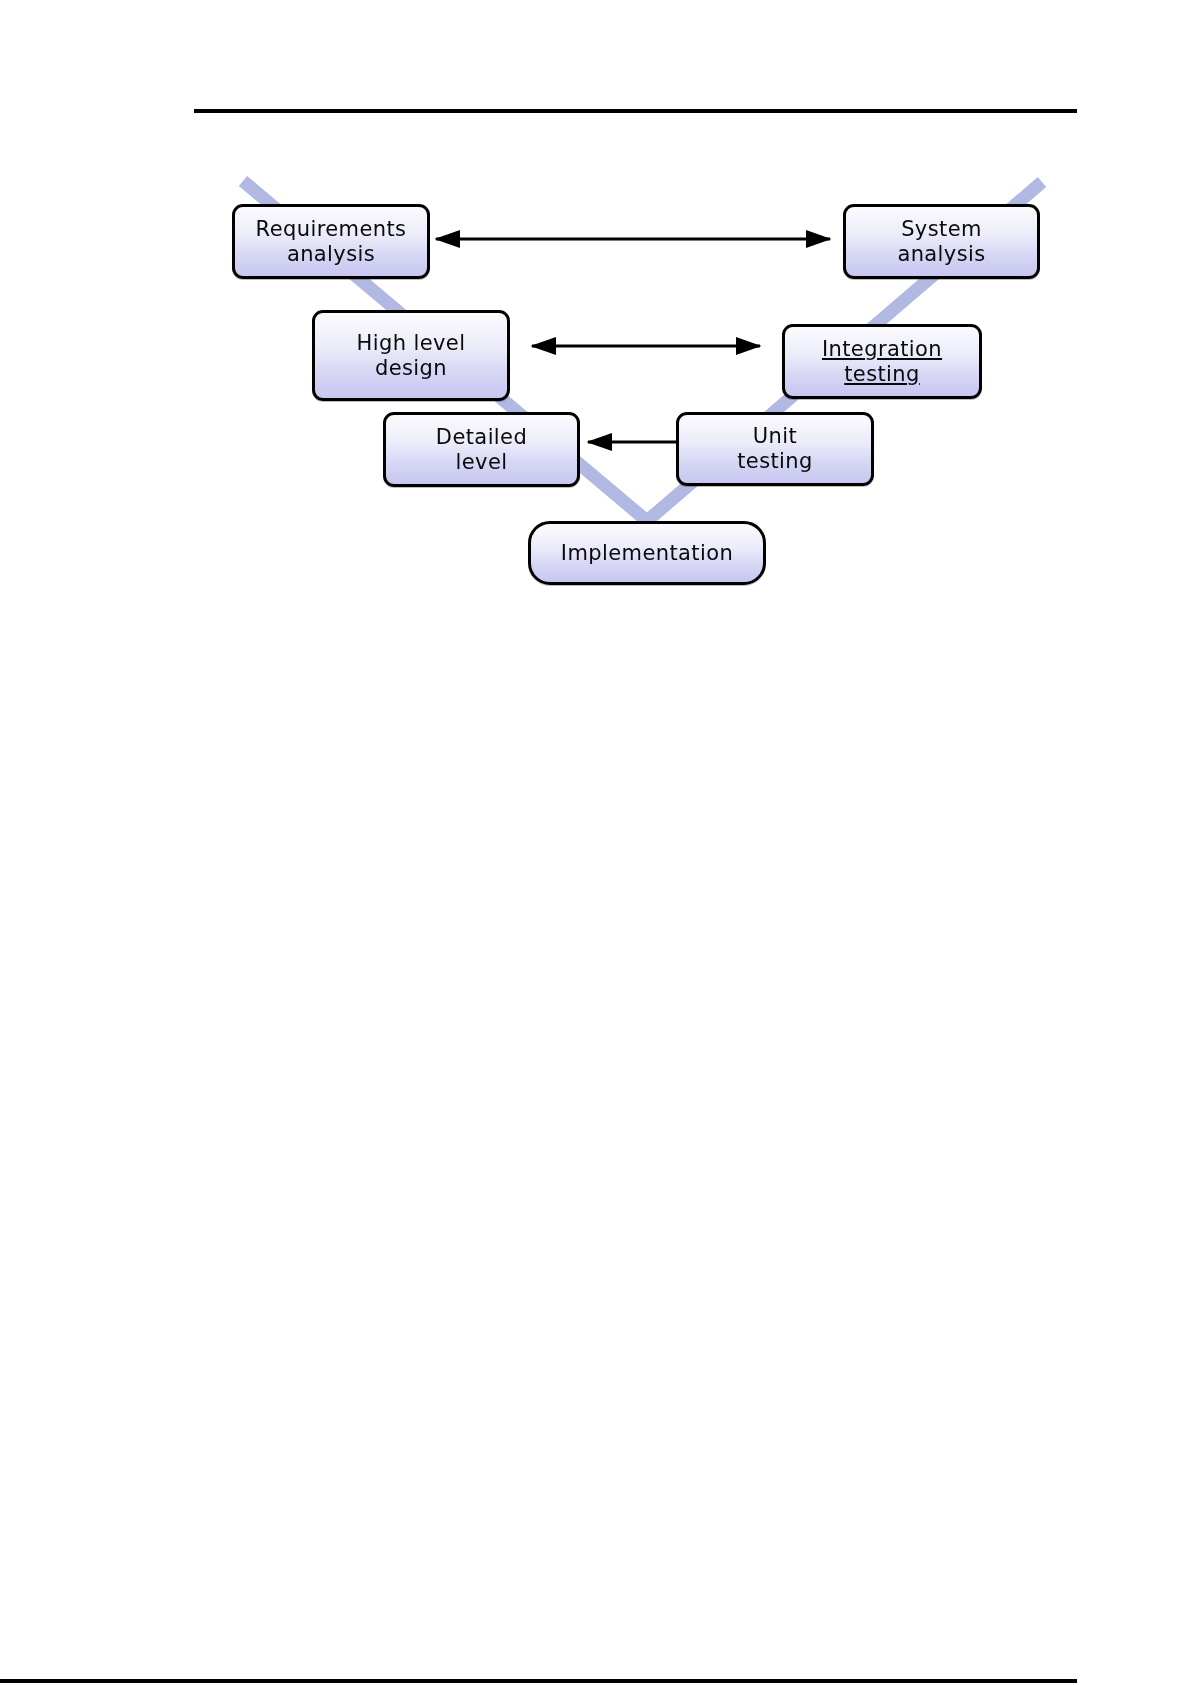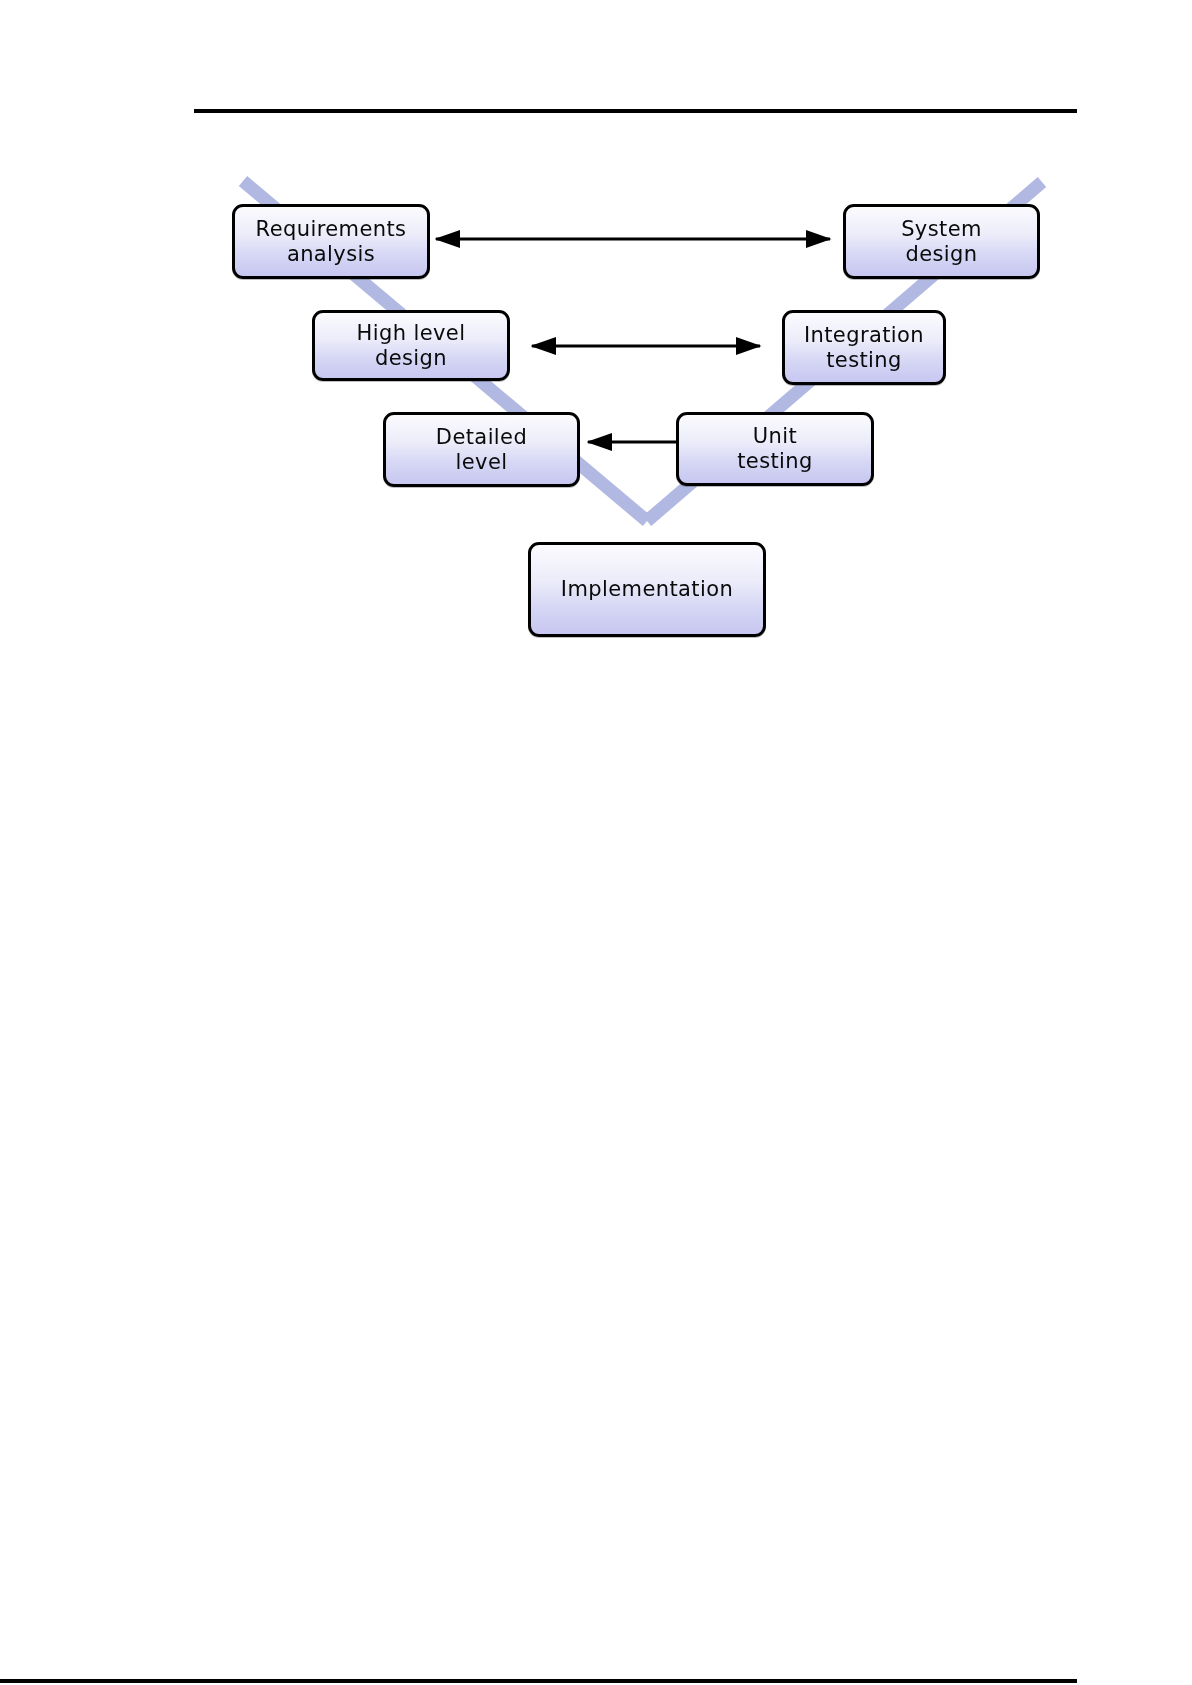--- a/index.html
+++ b/index.html
@@ -64,25 +64,25 @@
         <line x1="436" y1="239" x2="830" y2="239" stroke="#000000" stroke-width="3" marker-start="url(#arrow-start)" marker-end="url(#arrow-end)"></line>
         <line x1="532" y1="346" x2="760" y2="346" stroke="#000000" stroke-width="3" marker-start="url(#arrow-start)" marker-end="url(#arrow-end)"></line>
         <line x1="588" y1="442" x2="702" y2="442" stroke="#000000" stroke-width="3" marker-start="url(#arrow-start)" marker-end="url(#arrow-end)"></line>
       </g>
   </svg>
 
   <div id="nodes">
       <div class="node" style="left: 232px; top: 204px; width: 198px; height: 75px;"><span>Requirements
 analysis</span></div>
       <div class="node" style="left: 843px; top: 204px; width: 197px; height: 75px;"><span>System
+analysis</span></div>
+      <div class="node" style="left: 312px; top: 310px; width: 198px; height: 91px;"><span>High level
 design</span></div>
-      <div class="node" style="left: 312px; top: 310px; width: 198px; height: 71px;"><span>High level
-design</span></div>
-      <div class="node" style="left: 782px; top: 310px; width: 164px; height: 75px;"><span>Integration
+      <div class="node" style="left: 782px; top: 324px; width: 200px; height: 75px; text-decoration: underline;"><span>Integration
 testing</span></div>
       <div class="node" style="left: 383px; top: 412px; width: 197px; height: 75px;"><span>Detailed
 level</span></div>
       <div class="node" style="left: 676px; top: 412px; width: 198px; height: 74px;"><span>Unit
 testing</span></div>
-      <div class="node" style="left: 528px; top: 542px; width: 238px; height: 95px;"><span>Implementation</span></div>
+      <div class="node" style="left: 528px; top: 521px; width: 238px; height: 64px; border-radius: 22px;"><span>Implementation</span></div>
     </div>
 
 </div>
 
 </body></html>

